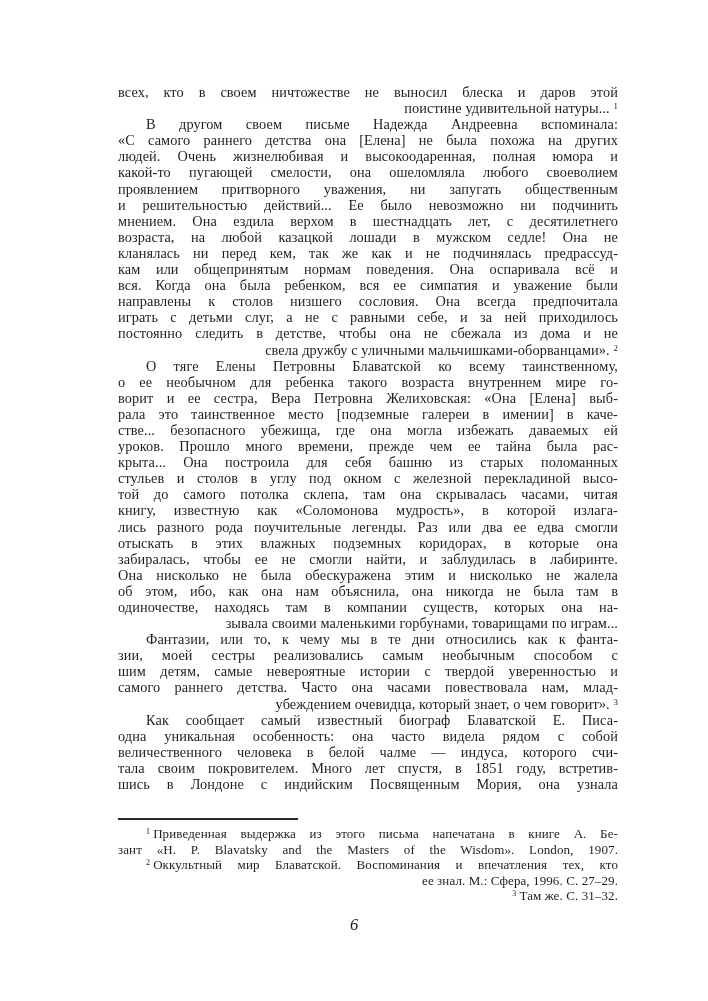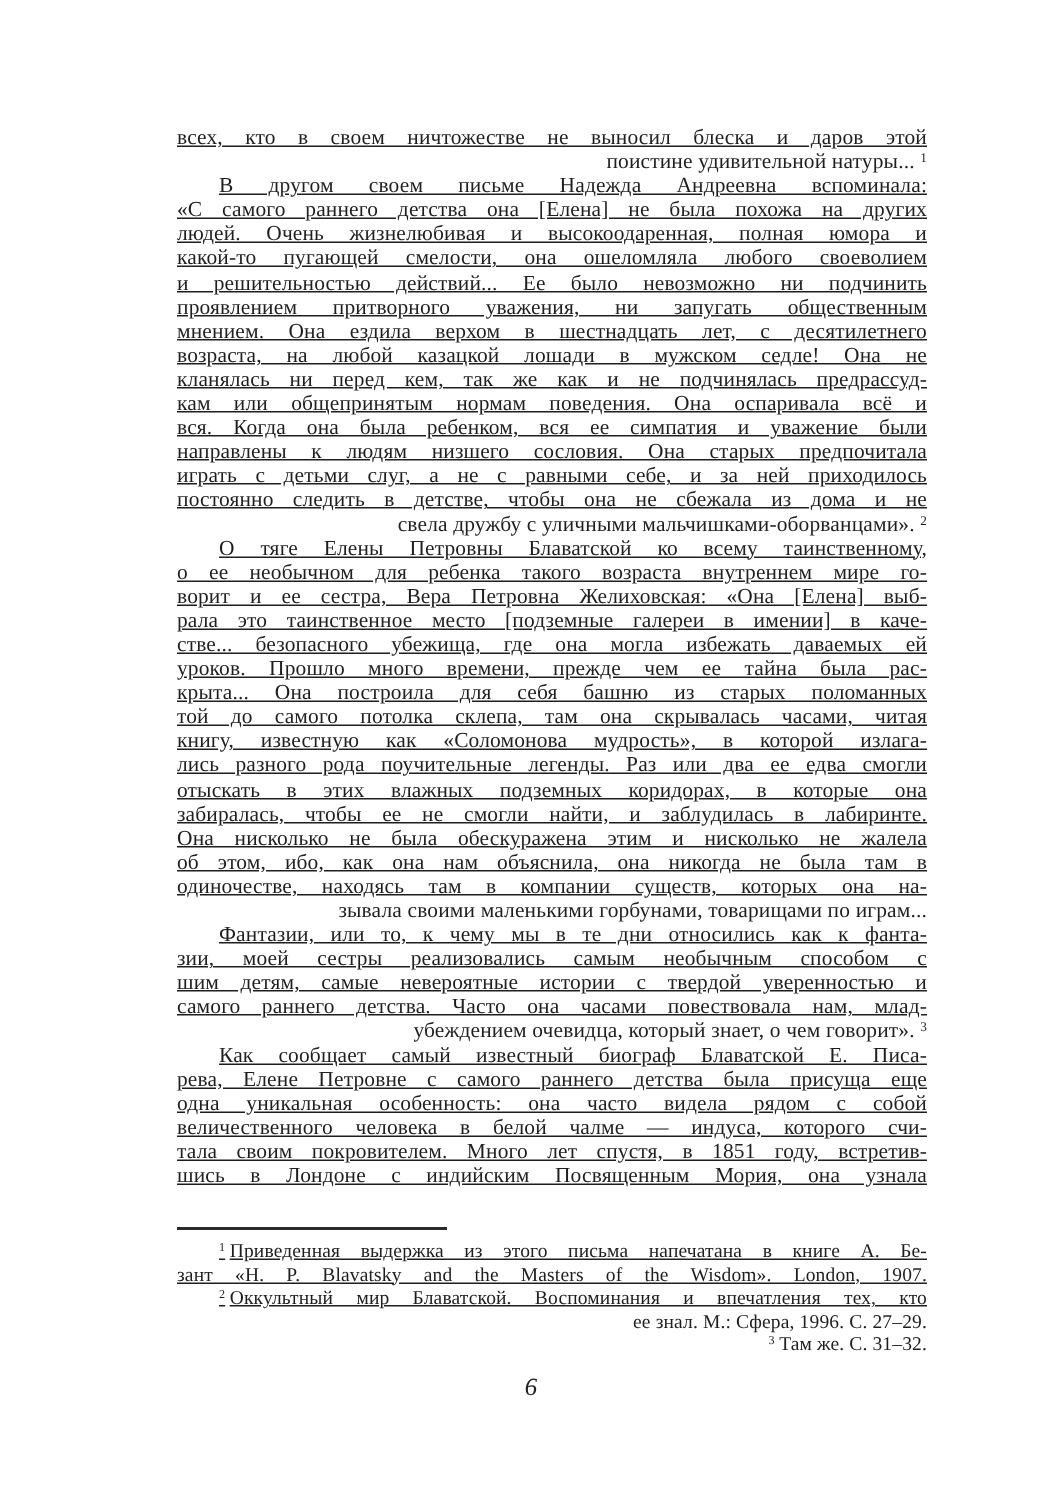--- a/index.html
+++ b/index.html
@@ -31,21 +31,20 @@
   .line {
     font-size: 14.3px;
     line-height: 16.1px;
     letter-spacing: 0.1px;
     text-align: right;
     white-space: normal;
   }
   .j {
     text-align: justify;
     text-align-last: justify;
-    text-decoration: underline;
   }
   .indent {
     text-indent: 28px;
   }
   sup {
     font-size: 0.62em;
     line-height: 0;
     position: relative;
     top: -0.45em;
     vertical-align: baseline;
@@ -89,60 +88,60 @@
   <main class="text-block">
       <div class="para">
         <div class="line j">всех, кто в своем ничтожестве не выносил блеска и даров этой</div>
         <div class="line">поистине удивительной натуры... <sup>1</sup></div>
       </div>
       <div class="para">
         <div class="line j indent">В другом своем письме Надежда Андреевна вспоминала:</div>
         <div class="line j">«С самого раннего детства она [Елена] не была похожа на других</div>
         <div class="line j">людей. Очень жизнелюбивая и высокоодаренная, полная юмора и</div>
         <div class="line j">какой-то пугающей смелости, она ошеломляла любого своеволием</div>
+        <div class="line j">проявлением притворного уважения, ни запугать общественным</div>
         <div class="line j">и решительностью действий... Ее было невозможно ни подчинить</div>
-        <div class="line j">проявлением притворного уважения, ни запугать общественным</div>
         <div class="line j">мнением. Она ездила верхом в шестнадцать лет, с десятилетнего</div>
         <div class="line j">возраста, на любой казацкой лошади в мужском седле! Она не</div>
         <div class="line j">кланялась ни перед кем, так же как и не подчинялась предрассуд-</div>
         <div class="line j">кам или общепринятым нормам поведения. Она оспаривала всё и</div>
         <div class="line j">вся. Когда она была ребенком, вся ее симпатия и уважение были</div>
-        <div class="line j">направлены к людям низшего сословия. Она старых предпочитала</div>
+        <div class="line j">направлены к столов низшего сословия. Она всегда предпочитала</div>
         <div class="line j">играть с детьми слуг, а не с равными себе, и за ней приходилось</div>
         <div class="line j">постоянно следить в детстве, чтобы она не сбежала из дома и не</div>
         <div class="line">свела дружбу с уличными мальчишками-оборванцами». <sup>2</sup></div>
       </div>
       <div class="para">
         <div class="line j indent">О тяге Елены Петровны Блаватской ко всему таинственному,</div>
         <div class="line j">о ее необычном для ребенка такого возраста внутреннем мире го-</div>
         <div class="line j">ворит и ее сестра, Вера Петровна Желиховская: «Она [Елена] выб-</div>
         <div class="line j">рала это таинственное место [подземные галереи в имении] в каче-</div>
         <div class="line j">стве... безопасного убежища, где она могла избежать даваемых ей</div>
         <div class="line j">уроков. Прошло много времени, прежде чем ее тайна была рас-</div>
         <div class="line j">крыта... Она построила для себя башню из старых поломанных</div>
+        <div class="line j">стульев и столов в углу под окном с железной перекладиной высо-</div>
         <div class="line j">той до самого потолка склепа, там она скрывалась часами, читая</div>
         <div class="line j">книгу, известную как «Соломонова мудрость», в которой излага-</div>
         <div class="line j">лись разного рода поучительные легенды. Раз или два ее едва смогли</div>
         <div class="line j">отыскать в этих влажных подземных коридорах, в которые она</div>
         <div class="line j">забиралась, чтобы ее не смогли найти, и заблудилась в лабиринте.</div>
         <div class="line j">Она нисколько не была обескуражена этим и нисколько не жалела</div>
         <div class="line j">об этом, ибо, как она нам объяснила, она никогда не была там в</div>
         <div class="line j">одиночестве, находясь там в компании существ, которых она на-</div>
         <div class="line">зывала своими маленькими горбунами, товарищами по играм...</div>
       </div>
       <div class="para">
         <div class="line j indent">Фантазии, или то, к чему мы в те дни относились как к фанта-</div>
         <div class="line j">зии, моей сестры реализовались самым необычным способом с</div>
         <div class="line j">шим детям, самые невероятные истории с твердой уверенностью и</div>
         <div class="line j">самого раннего детства. Часто она часами повествовала нам, млад-</div>
         <div class="line">убеждением очевидца, который знает, о чем говорит». <sup>3</sup></div>
       </div>
       <div class="para">
         <div class="line j indent">Как сообщает самый известный биограф Блаватской Е. Писа-</div>
-        <div class="line j">рева, Елене Петровне с самого раннего детства была присуща еще</div>
         <div class="line j">одна уникальная особенность: она часто видела рядом с собой</div>
         <div class="line j">величественного человека в белой чалме — индуса, которого счи-</div>
         <div class="line j">тала своим покровителем. Много лет спустя, в 1851 году, встретив-</div>
         <div class="line j">шись в Лондоне с индийским Посвященным Мория, она узнала</div>
       </div>
     </main>
   <div class="footnote-sep"></div>
   <section class="footnotes">
       <div class="note">
         <div class="fline j indent"><sup class="fm">1</sup>Приведенная выдержка из этого письма напечатана в книге А. Бе-</div>

